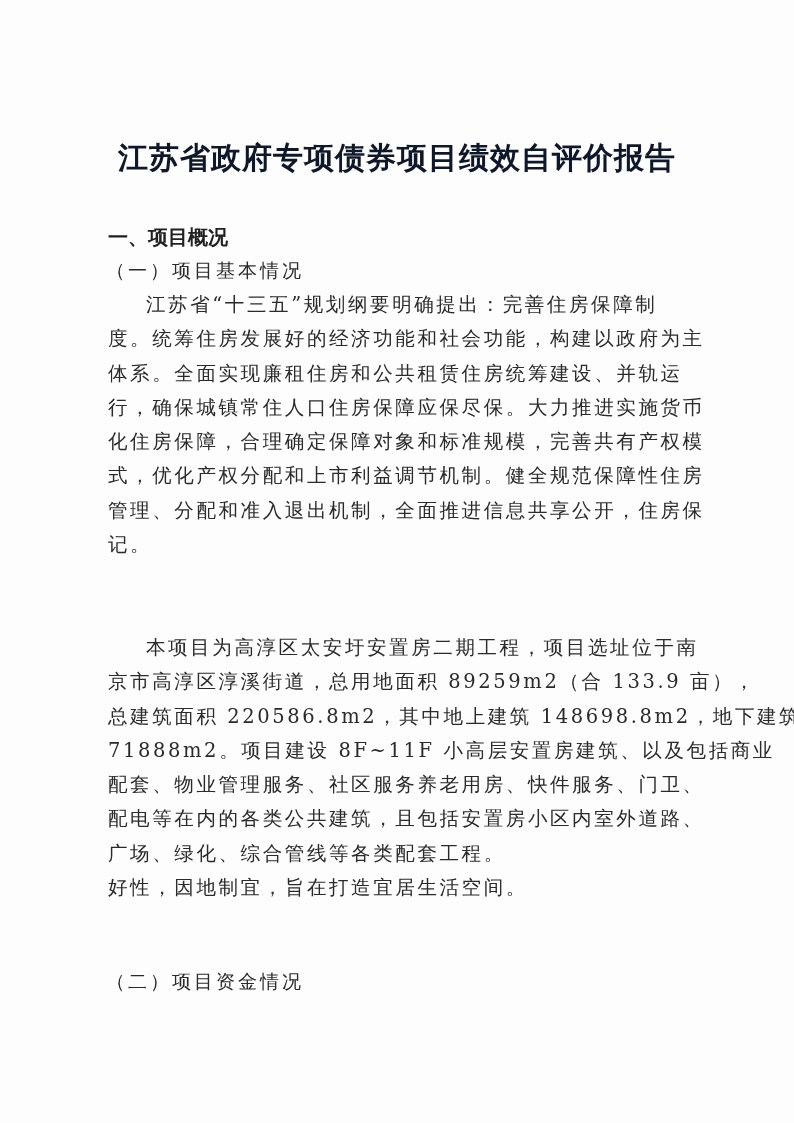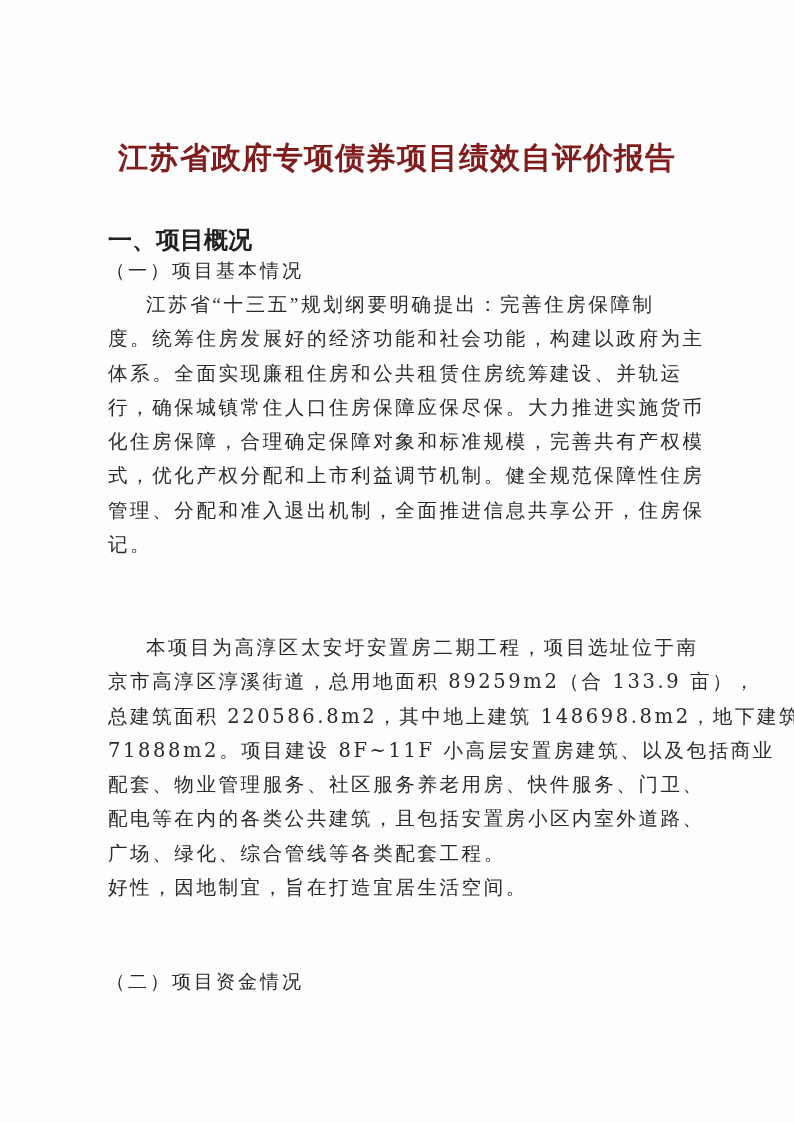--- a/index.html
+++ b/index.html
@@ -1,40 +1,40 @@
 <!DOCTYPE html>
 <html><head>
 <meta charset="utf-8">
 <style>
   html, body { margin: 0; padding: 0; background: #ffffff; }
   body { width: 794px; height: 1123px; position: relative; overflow: hidden;
          font-family: "DejaVu Serif", "Liberation Serif", serif; color: #262626; }
   .page { position: absolute; left: 0; top: 0; width: 794px; height: 1123px; background: #fdfdfd; }
   .title { position: absolute; top: 138px; left: 0; width: 794px; text-align: center;
-           font-size: 30px; font-weight: bold; letter-spacing: 1px; color: #7f1d1d;
+           font-size: 30px; font-weight: bold; letter-spacing: 1px; color: #0f172a;
            font-family: "DejaVu Serif", "Liberation Serif", serif; }
-  .h1 { position: absolute; top: 224px; left: 108px; font-size: 24px; font-weight: bold;
+  .h1 { position: absolute; top: 224px; left: 108px; font-size: 20px; font-weight: bold;
         font-family: "DejaVu Sans", "Liberation Sans", sans-serif; color: #202020; }
   .h2 { position: absolute; left: 106px; font-size: 19px; letter-spacing: 3px; color: #2a2a2a; text-align: right; }
   .body { position: absolute; left: 108px; width: 612px; font-size: 19.5px; line-height: 34.3px;
           letter-spacing: 2.6px; color: #2a2a2a; text-align: justify; }
   .line { display: block; white-space: nowrap; }
 </style>
 </head>
 <body>
 
 <div class="page">
 
   <div class="title">江苏省政府专项债券项目绩效自评价报告</div>
 
   <div class="h1">一、项目概况</div>
 
   <div class="h2" style="top:258px;">（一）项目基本情况</div>
 
-  <div class="body" style="top:288px;font-family:Liberation Serif, serif;">
+  <div class="body" style="top:288px;">
     <span class="line" style="padding-left:38px;">江苏省“十三五”规划纲要明确提出：完善住房保障制</span>
     <span class="line">度。统筹住房发展好的经济功能和社会功能，构建以政府为主</span>
     <span class="line">体系。全面实现廉租住房和公共租赁住房统筹建设、并轨运</span>
     <span class="line">行，确保城镇常住人口住房保障应保尽保。大力推进实施货币</span>
     <span class="line">化住房保障，合理确定保障对象和标准规模，完善共有产权模</span>
     <span class="line">式，优化产权分配和上市利益调节机制。健全规范保障性住房</span>
     <span class="line">管理、分配和准入退出机制，全面推进信息共享公开，住房保</span>
     <span class="line">记。</span>
   </div>
 

